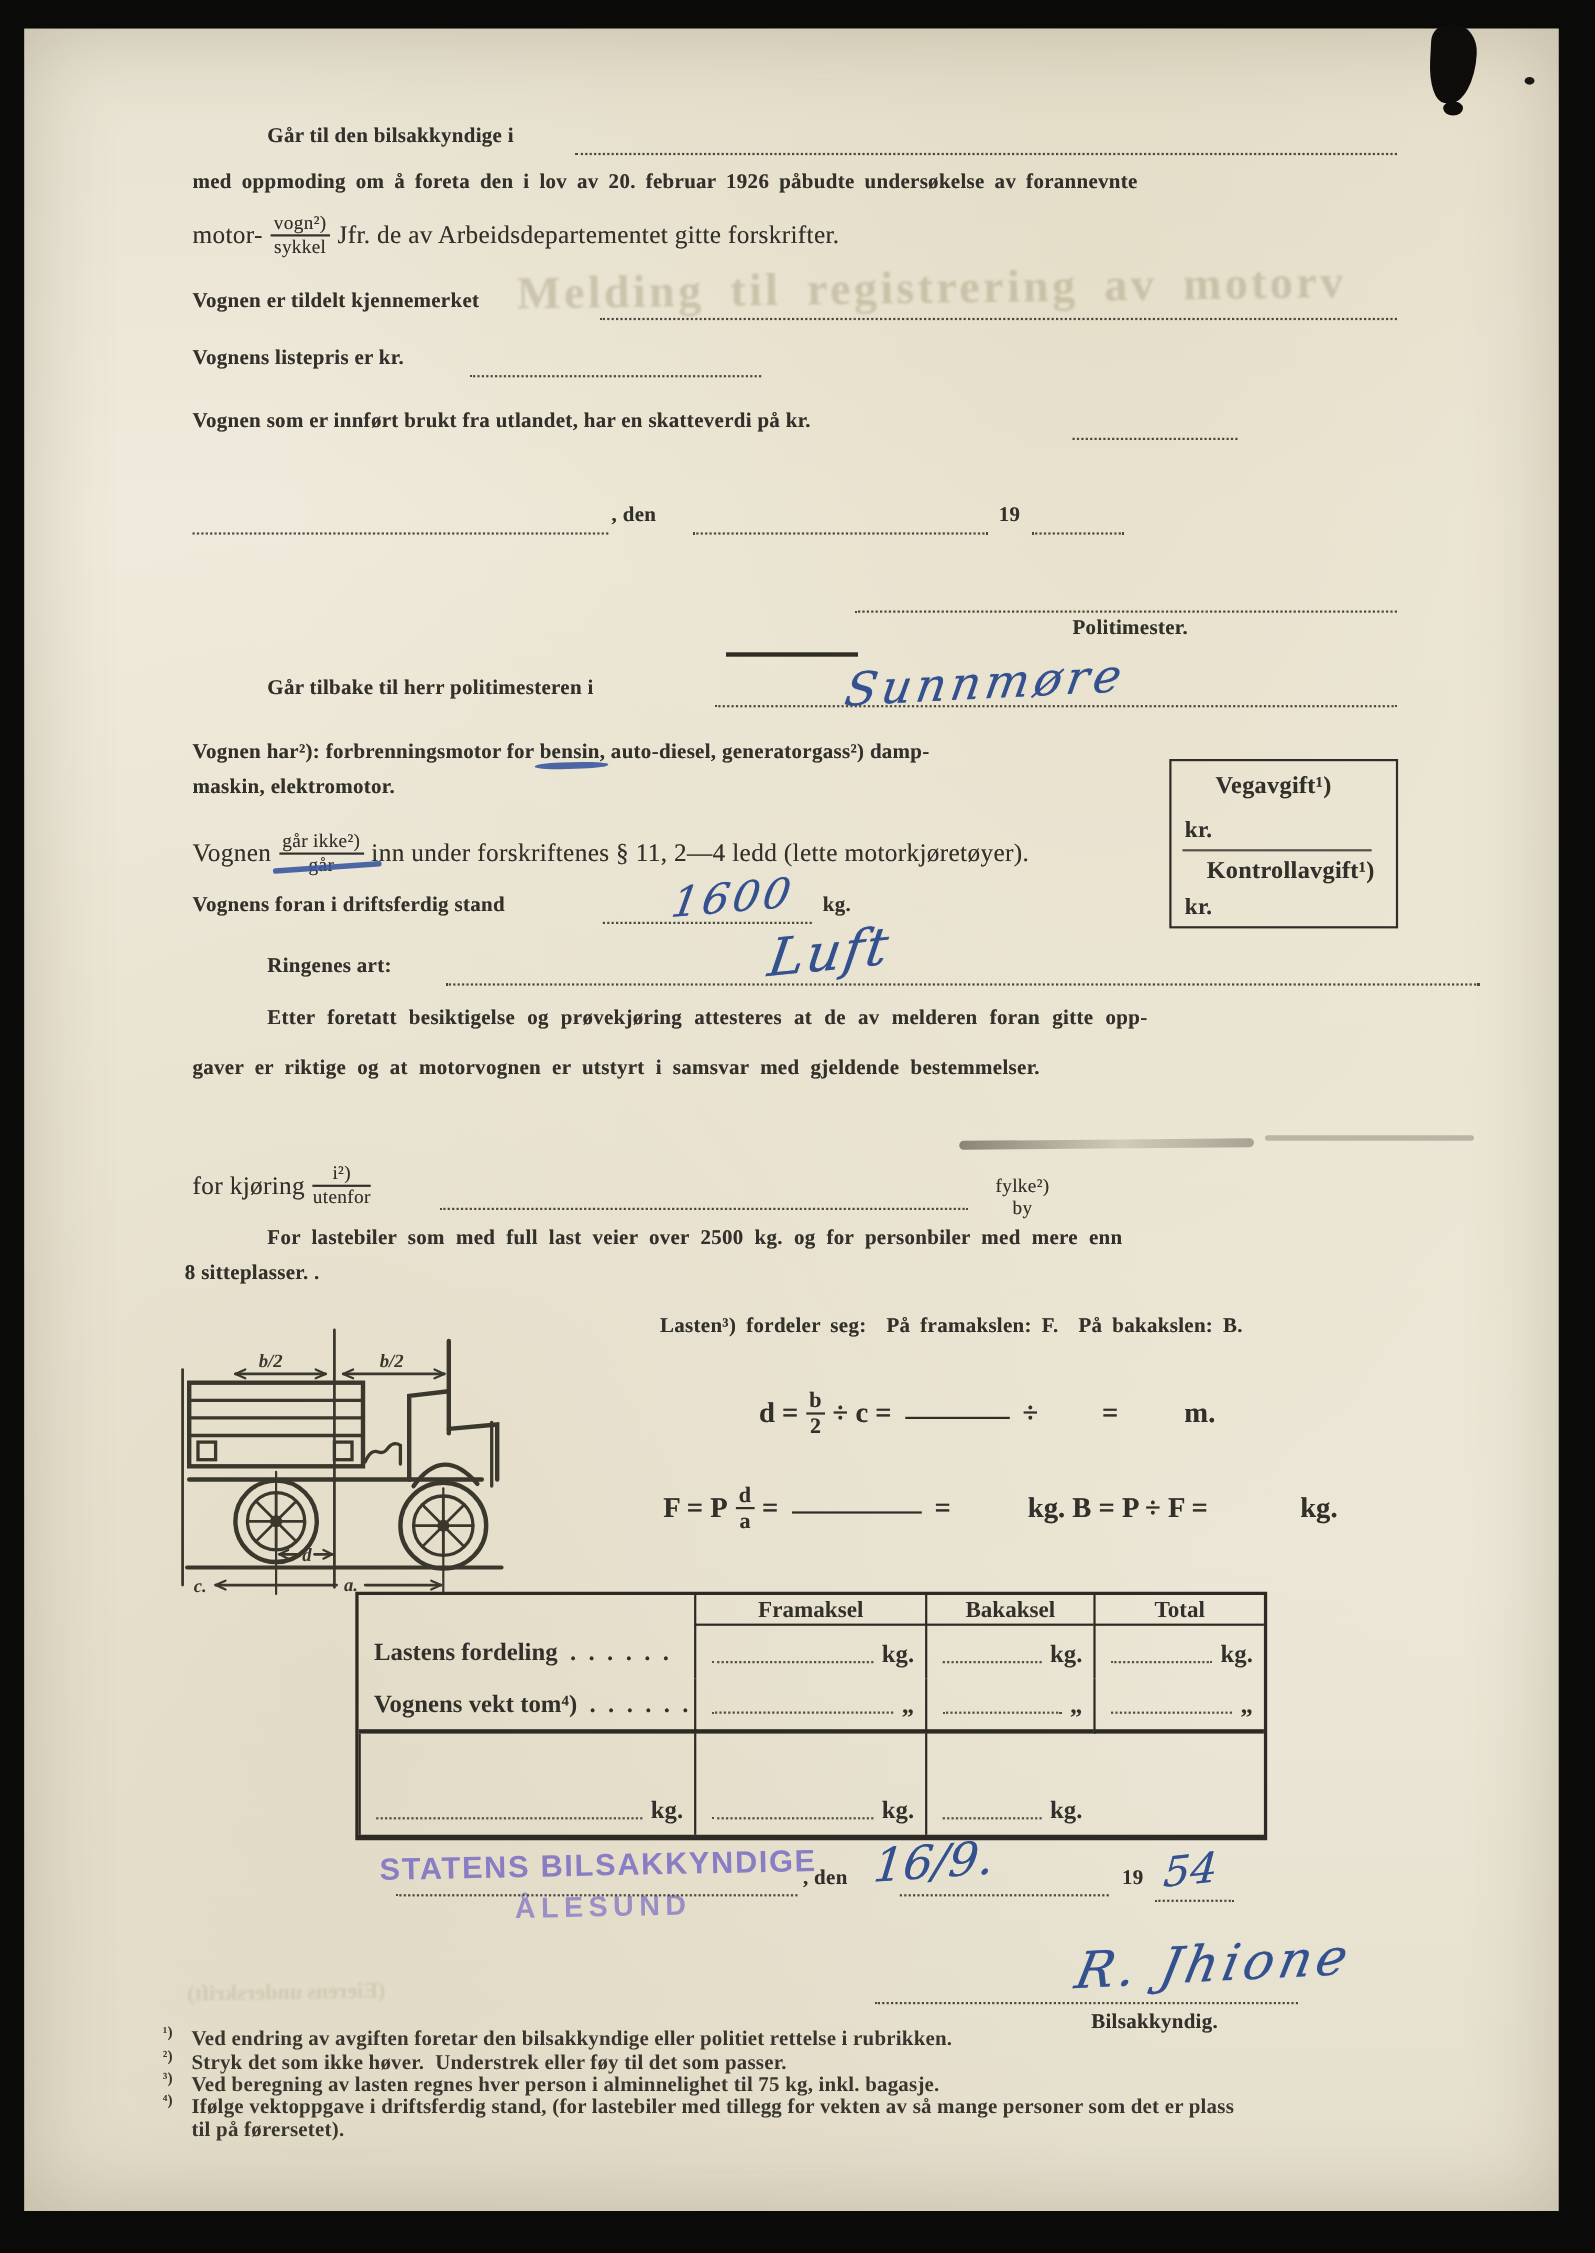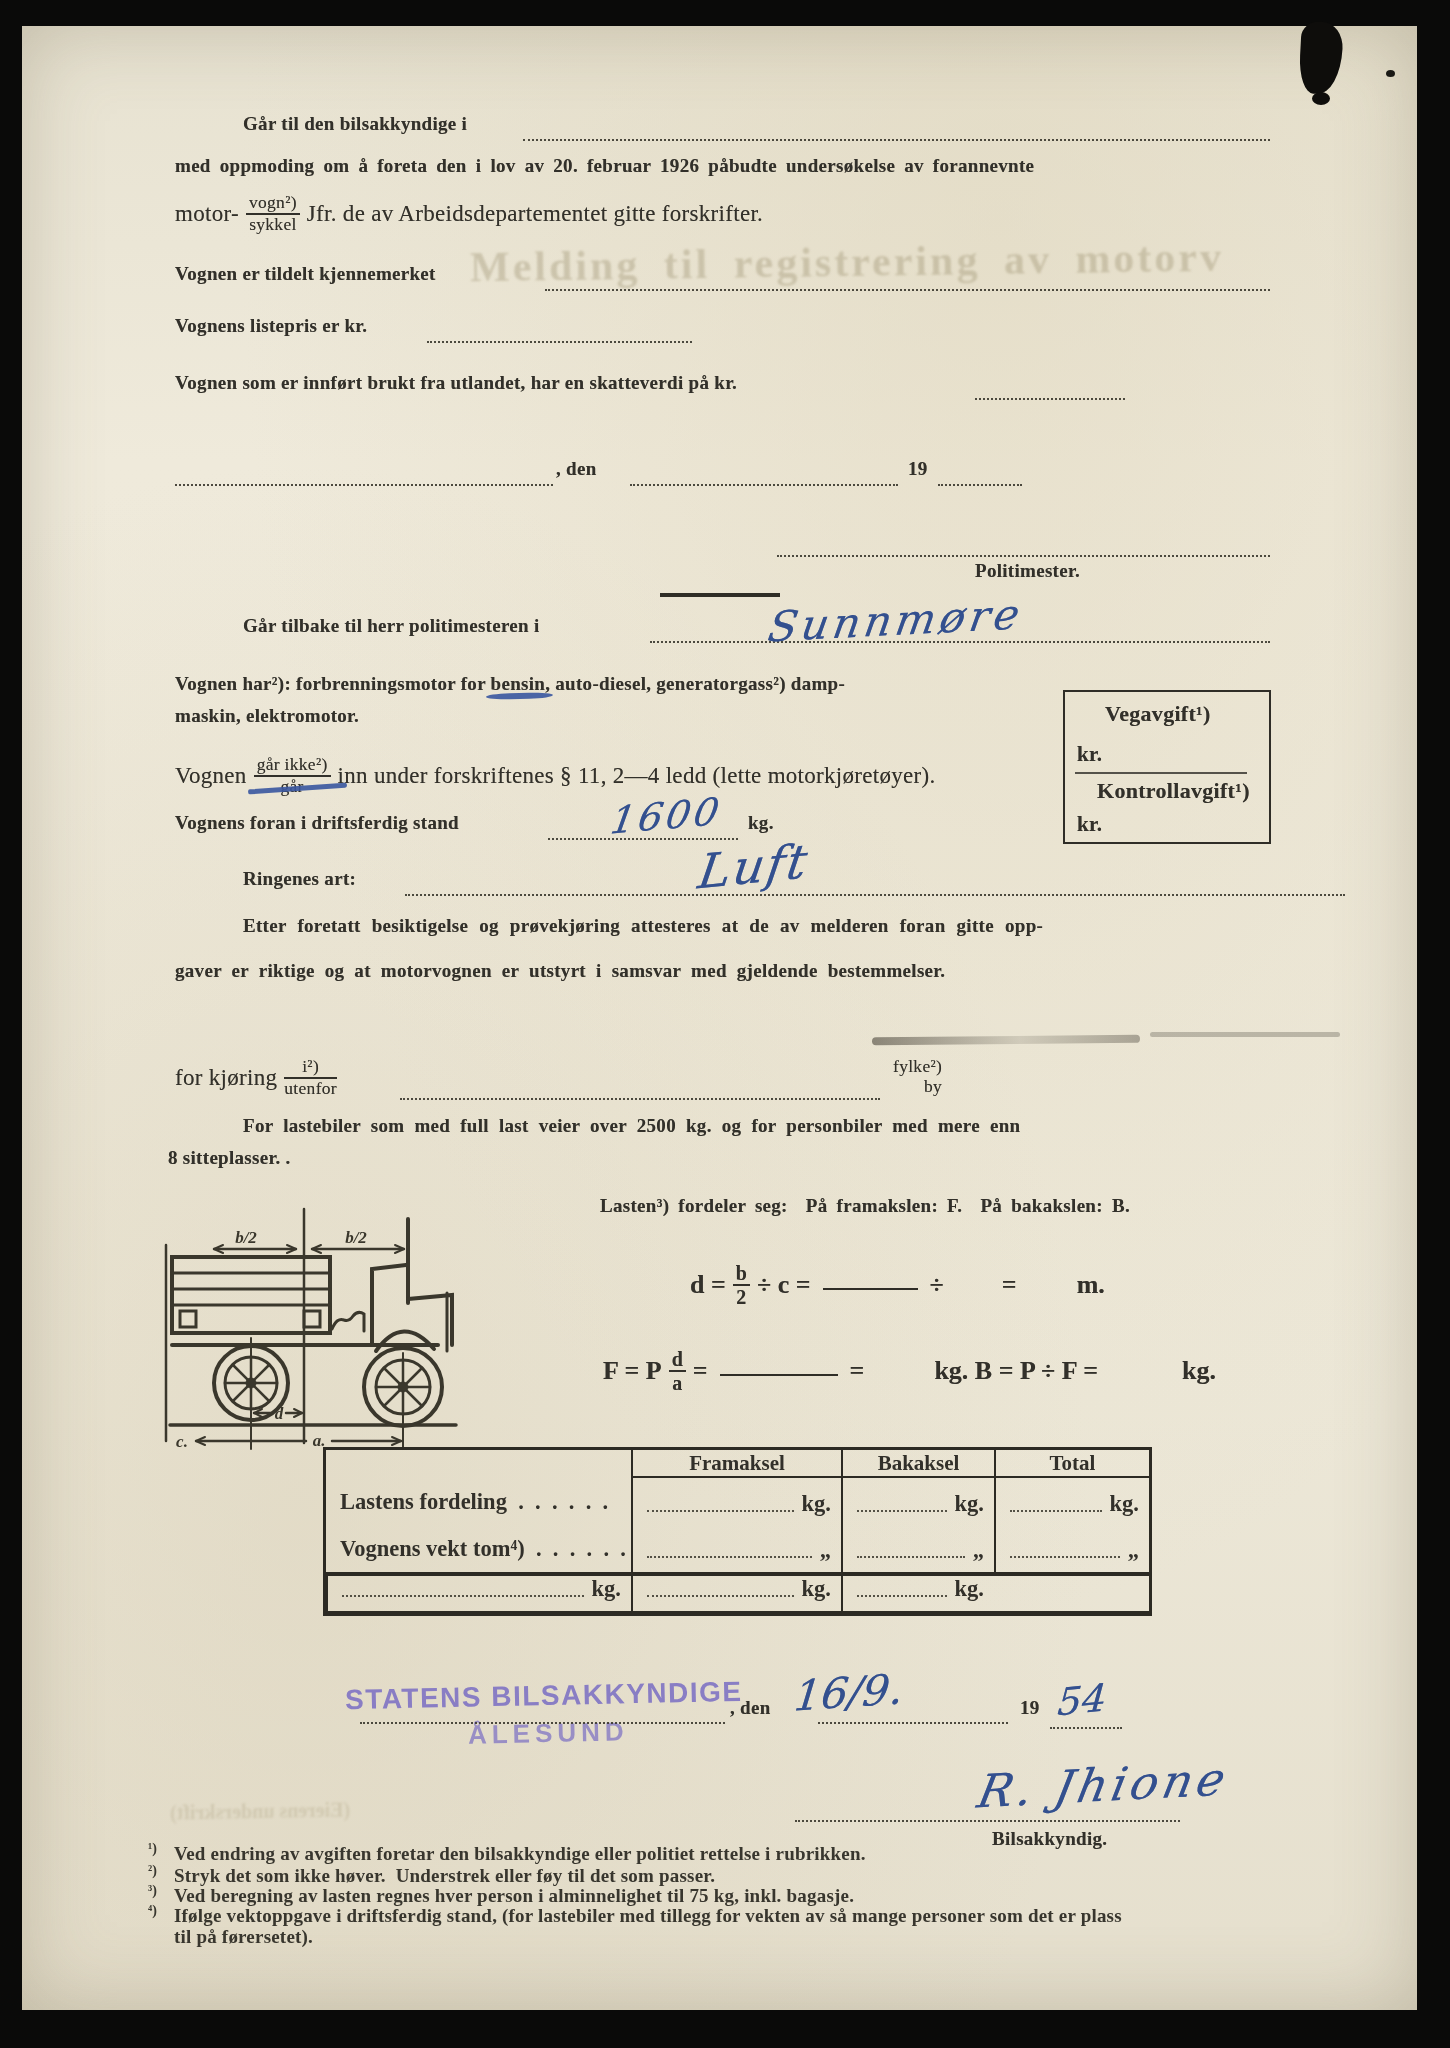--- a/index.html
+++ b/index.html
@@ -40,21 +40,21 @@
   .sdark{position:relative}
   .sdark::after{content:"";position:absolute;left:-2px;right:-4px;top:52%;height:4px;
       background:rgba(47,44,36,.85);transform:rotate(-.6deg)}
   .smear{position:absolute;border-radius:4px}
   .stamp{position:absolute;font-family:"Liberation Sans","DejaVu Sans",sans-serif;font-weight:bold;
       color:var(--purple);white-space:pre}
   .ghost{position:absolute;white-space:pre;color:rgba(148,136,100,.34);filter:blur(1.1px);
       font-weight:700}
   .fn{position:absolute;font-size:19px;font-weight:700;color:#38362e;white-space:pre;letter-spacing:.2px}
   .fnm{position:absolute;font-size:14px;font-weight:700;color:#38362e}
-  .vtable{position:absolute;left:323px;top:1447px;width:829px;height:169px;
+  .vtable{position:absolute;left:323px;top:1447px;width:829px;height:226px;
       border:3px solid #2c2a23;border-bottom-width:5px;display:grid;
       grid-template-columns:305px 210px 153px 1fr;grid-template-rows:28px 48px 50px 1fr;
       font-size:22.5px;font-weight:700;color:var(--ink)}
   .th{border-left:2.5px solid #2c2a23;border-bottom:2.5px solid #2c2a23;display:flex;
       align-items:center;justify-content:center;font-size:21px}
   .tl{display:flex;align-items:center;padding-left:14px;white-space:pre}
   .tv{border-left:2.5px solid #2c2a23;display:flex;align-items:flex-end;padding:0 10px 9px 14px}
   .thick{border-bottom:4px solid #2c2a23}
   .cdots{flex:1;height:0;border-bottom:2.5px dotted rgba(58,55,45,.85);margin:0 8px 5px 0}
   .formula{position:absolute;display:flex;align-items:center;font-size:26px;font-weight:700;
@@ -138,21 +138,21 @@
 
   <div class="smear" style="left:872px;top:1036px;width:268px;height:8px;transform:rotate(-.5deg);
               background:linear-gradient(90deg,rgba(60,55,45,.55),rgba(60,55,45,.15) 55%,rgba(60,55,45,.38));"></div>
   <div class="smear" style="left:1150px;top:1032px;width:190px;height:5px;opacity:.3;background:#4a463a"></div>
 
   <div class="row" style="left:175px;top:1057px">
     <span>for kjøring</span><span class="frac"><span class="ft">i²)</span><span class="fb">utenfor</span></span>
   </div>
   <div class="dot" style="left:400px;top:1098px;width:480px"></div>
   <div class="row" style="left:893px;top:1057px">
-    <span class="frac" style="margin:0;text-align:right"><span class="ft" style="border-bottom:none;padding:0">fylke²)</span><span class="fb">by</span></span>
+    <span class="frac" style="margin:12px;text-align:center"><span class="ft" style="border-bottom:none;padding:0">fylke²)</span><span class="fb">by</span></span>
   </div>
 
   <div class="t" style="left:243px;top:1115px;word-spacing:5px">For lastebiler som med full last veier over 2500 kg. og for personbiler med mere enn</div>
   <div class="t" style="left:168px;top:1147px">8 sitteplasser. .</div>
 
   <div class="t" style="left:600px;top:1195px;word-spacing:4px">Lasten³) fordeler seg:  På framakslen: F.  På bakakslen: B.</div>
 
   <div class="formula" style="left:690px;top:1262px">
     <span>d =</span><span class="frac bfrac"><span class="ft">b</span><span class="fb">2</span></span><span>÷ c =</span><span class="fline" style="width:95px"></span><span>÷</span><span class="sp" style="width:58px"></span><span>=</span><span class="sp" style="width:60px"></span><span>m.</span>
   </div>

